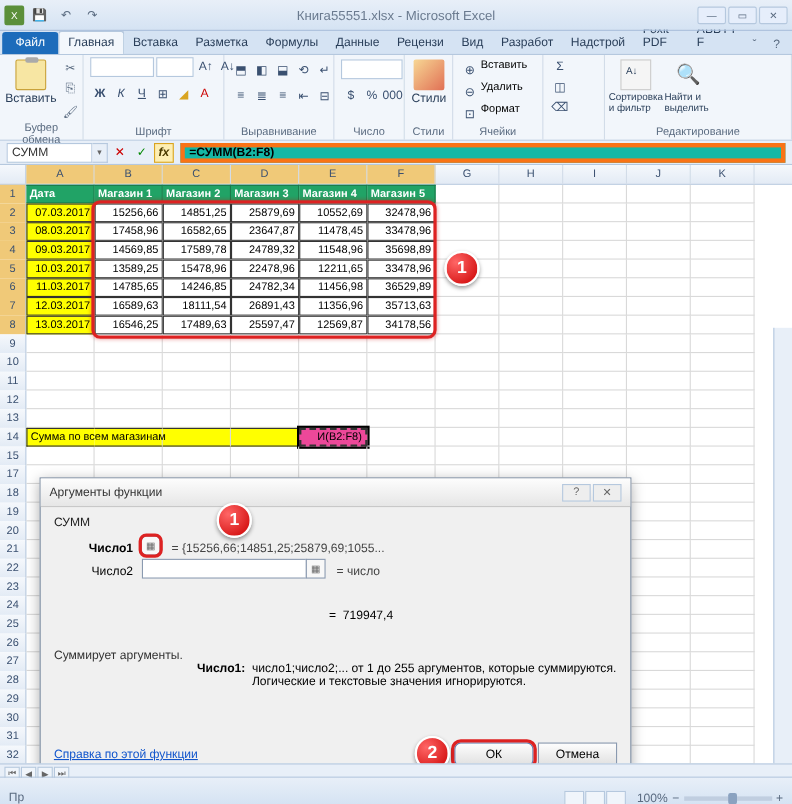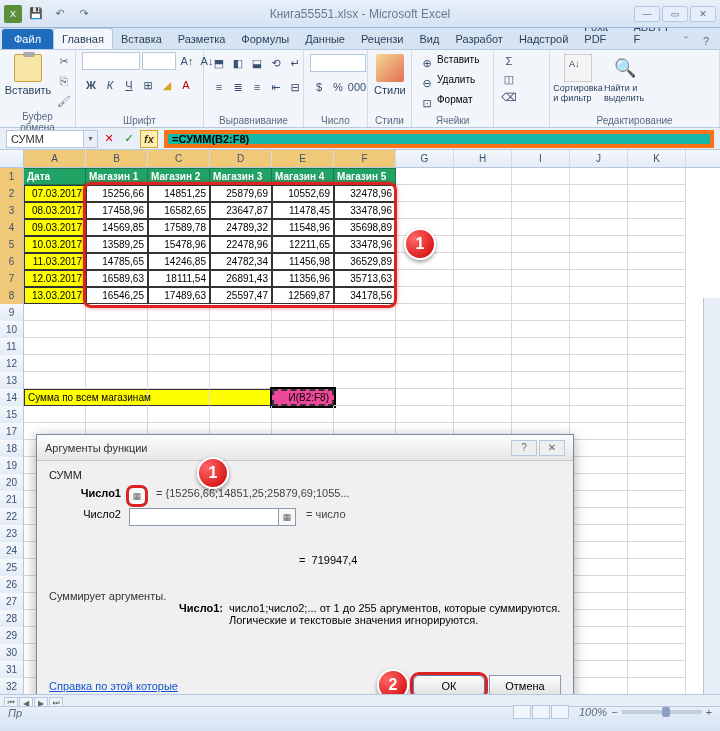--- a/index.html
+++ b/index.html
@@ -70,38 +70,38 @@
 
 .callout { position:absolute; width:32px; height:32px; border-radius:50%; background:radial-gradient(circle at 30% 30%, #f66, #c00); border:2px solid #fff; color:#fff; font-weight:bold; font-size:16px; display:flex; align-items:center; justify-content:center; box-shadow:0 2px 4px rgba(0,0,0,0.4); }
 
 
 .dialog { position:absolute; left:36px; top:434px; width:538px; height:272px; background:#f0f0f0; border:1px solid #7a8aa0; box-shadow:0 3px 12px rgba(0,0,0,0.35); }
 .dialog-title { height:26px; background:linear-gradient(#fdfdfd,#e6e6e6); border-bottom:1px solid #c8c8c8; display:flex; align-items:center; padding:0 8px; font-size:11px; color:#333; }
 .dialog-title .dtitle-btns { margin-left:auto; display:flex; gap:2px; }
 .dtitle-btn { width:26px; height:16px; border:1px solid #b5c8de; background:#eee; display:flex; align-items:center; justify-content:center; font-size:10px; color:#666; }
 .dialog-body { padding:8px 12px; }
 .func-name { font-size:11px; color:#222; margin-bottom:6px; }
-.arg-row { display:flex; align-items:flex-start; margin:3px 0; }
+.arg-row { display:flex; align-items:flex-end; margin:3px 0; }
 .arg-label { width:80px; text-align:right; padding-right:8px; font-size:11px; }
 .arg-label.bold { font-weight:bold; }
 .arg-input { width:150px; height:18px; border:1px solid #8a9ab0; padding:0 4px; background:#fff; font-size:11px; }
 .arg-picker { width:18px; height:18px; border:1px solid #8a9ab0; background:#f8f8f8; display:flex; align-items:center; justify-content:center; margin-left:-1px; font-size:9px; color:#666; }
 .arg-result { margin-left:10px; font-size:11px; color:#444; }
 .arg-row.highlight .arg-input, .arg-row.highlight .arg-picker { outline:3px solid #d22; outline-offset:-1px; border-radius:5px; }
 .dialog-desc { margin-top:24px; font-size:11px; color:#333; }
 .dialog-arg-desc { margin-top:0; font-size:11px; display:flex; }
 .dialog-arg-desc .lbl { width:180px; text-align:right; font-weight:bold; padding-right:6px;}
 .dialog-value { margin-top:18px; font-size:11px; }
 .dialog-footer { position:absolute; bottom:8px; left:12px; right:12px; display:flex; align-items:center; }
 .help-link { color:#1155cc; text-decoration:underline; font-size:11px; cursor:pointer; }
 .dlg-btn { width:72px; height:22px; border:1px solid #8a9ab0; background:linear-gradient(#fdfdfd,#e0e0e0); font-size:11px; margin-left:4px; cursor:pointer; }
 .dlg-btn.ok { outline:3px solid #d22; outline-offset:0; border-radius:6px; border:1px solid #5a7ab0;}
 
 
-.statusbar { position:absolute; bottom:0; left:0; right:0; height:20px; background:linear-gradient(#e8eff8,#d5e3f3); border-top:1px solid #b5c8de; display:flex; align-items:flex-end; padding:12px 8px; font-size:10px; color:#5a6b80;font-style:italic; }
+.statusbar { position:absolute; bottom:0; left:0; right:0; height:20px; background:linear-gradient(#e8eff8,#d5e3f3); border-top:1px solid #b5c8de; display:flex; align-items:flex-start; padding:12px 8px; font-size:10px; color:#5a6b80; }
 .statusbar .zoom { margin-left:auto; display:flex; align-items:center; gap:4px; }
 .zoom-slider { width:80px; height:4px; background:#c0cee0; position:relative; }
 .zoom-slider::after { content:''; position:absolute; left:50%; top:-3px; width:8px; height:10px; background:#8aa2c0; border-radius:2px; }
 .view-btns { display:flex; gap:1px; margin-right:6px; }
 .view-btn { width:18px; height:14px; border:1px solid #b5c8de; background:#f0f5fb; }
 
 
 .hscroll { position:absolute; bottom:20px; left:0; right:0; height:17px; background:#e8eff8; border-top:1px solid #b5c8de; display:flex; align-items:center; }
 .sheet-nav { display:flex; gap:1px; margin-left:4px; }
 .sheet-nav-btn { width:14px; height:13px; border:1px solid #b5c8de; background:#f0f5fb; display:flex; align-items:center; justify-content:center; font-size:8px; color:#666; }
@@ -758,21 +758,21 @@
       <div class="arg-result">= <span>число</span></div>
     </div>
     <div style="margin-top:28px;margin-left:250px;font-size:11px"><span>=</span>&nbsp;&nbsp;<span>719947,4</span></div>
     <div class="dialog-desc">Суммирует аргументы.</div>
     <div class="dialog-arg-desc">
       <div class="lbl">Число1:</div>
       <div style="flex:1">число1;число2;... от 1 до 255 аргументов, которые суммируются. Логические и текстовые значения игнорируются.</div>
     </div>
   </div>
   <div class="dialog-footer">
-    <span class="help-link">Справка по этой которые</span>
+    <span class="help-link">Справка по этой функции</span>
     <div style="flex:1"></div>
     <button class="dlg-btn ok">ОК</button>
     <button class="dlg-btn">Отмена</button>
   </div>
   <div class="callout" style="left:160px; top:22px">1</div>
   <div class="callout" style="left:340px; top:234px">2</div>
 </div>
 
 <div class="hscroll">
   <div class="sheet-nav">

